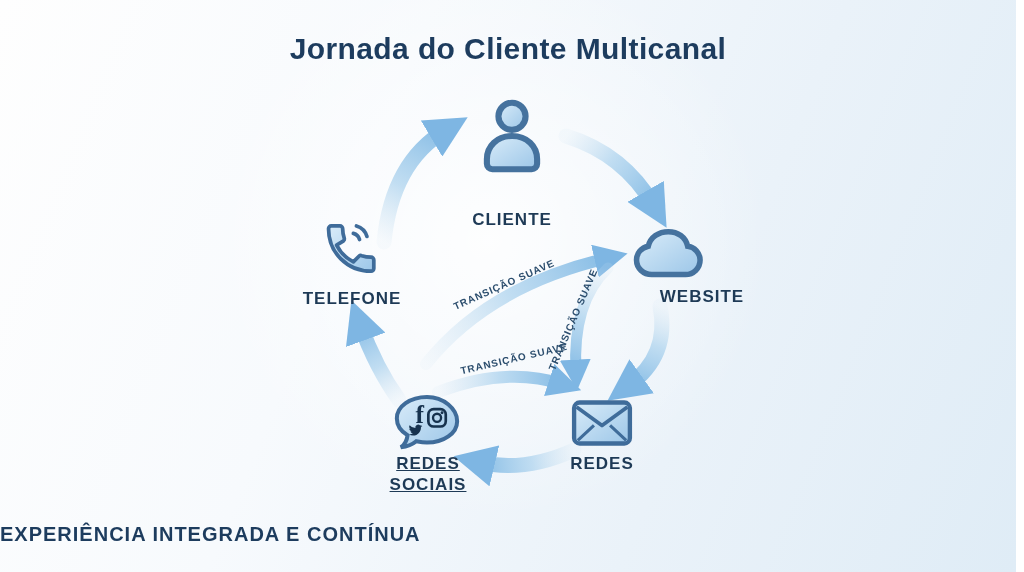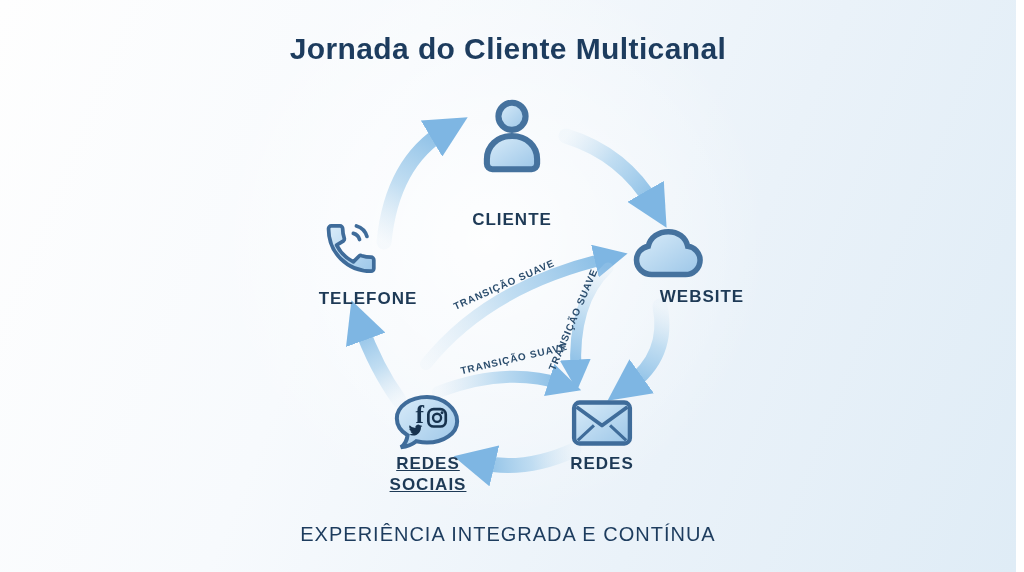--- a/index.html
+++ b/index.html
@@ -8,22 +8,22 @@
     font-family:"Liberation Sans", sans-serif;
     background:
       radial-gradient(circle at 48% 42%, rgba(255,255,255,.85) 0%, rgba(255,255,255,0) 45%),
       linear-gradient(112deg, #fefefe 0%, #f7fafd 35%, #eaf2f9 68%, #dfecf6 100%);
   }
   .title {
     position:absolute; top:32px; left:0; width:100%; text-align:center;
     font-size:30px; font-weight:800; color:#1d3c5e; letter-spacing:.4px;
   }
   .tagline {
-    position:absolute; top:523px; left:0; width:100%; text-align:center;
-    font-size:20px; font-weight:400; color:#1d3c5e; letter-spacing:1px;
+    position:absolute; top:523px; left:0; width:100%; text-align:left;
+    font-size:20px; font-weight:700; color:#1d3c5e; letter-spacing:1px;
   }
   .node-label {
     position:absolute; font-weight:800; color:#1e3a56; font-size:17px;
     letter-spacing:1px; text-align:center; line-height:21px;
   }
   .trans-label {
     position:absolute; font-size:10px; font-weight:700; color:#2c4e6e;
     letter-spacing:.9px; white-space:nowrap; transform-origin:center center;
   }
   .icon { position:absolute; }
@@ -138,21 +138,21 @@
   </div>
   <div class="node-label" style="left:388px; top:453px; width:80px;text-decoration:underline;">REDES SOCIAIS</div>
 
   <div class="icon" style="left:318px; top:216px;">
     <svg width="62" height="62" viewBox="0 0 100 100">
       <path d="M30 47 c6 12 15 21 27 27 l9 -9 c1.2 -1.2 3 -1.6 4.6 -1 4.8 1.6 9.8 2.4 15 2.4 2.4 0 4.4 2 4.4 4.4 v13.8 c0 2.4 -2 4.4 -4.4 4.4 C47 89 17 59 17 20.4 17 18 19 16 21.4 16 h14 c2.4 0 4.4 2 4.4 4.4 0 5.2 .8 10.2 2.4 15 .5 1.6 .2 3.4 -1 4.6 z" fill="url(#gIcon)" stroke="#3f6c9a" stroke-width="6" stroke-linejoin="round"></path>
       <path d="M62 16 a25 25 0 0 1 17 17" fill="none" stroke="#3f6c9a" stroke-width="6" stroke-linecap="round"></path>
       <path d="M57 28 a14 14 0 0 1 10 10" fill="none" stroke="#3f6c9a" stroke-width="6" stroke-linecap="round"></path>
     </svg>
   </div>
-  <div class="node-label" style="left:308px; top:288px; width:120px;">TELEFONE</div>
+  <div class="node-label" style="left:292px; top:288px; width:120px;">TELEFONE</div>
 
   <div class="trans-label" style="left:434px; top:279px; width:140px; text-align:center; transform:rotate(-24deg);">TRANSIÇÃO SUAVE</div>
   <div class="trans-label" style="left:503px; top:314px; width:140px; text-align:center; transform:rotate(-67deg);">TRANSIÇÃO SUAVE</div>
   <div class="trans-label" style="left:444px; top:353px; width:140px; text-align:center; transform:rotate(-13deg);">TRANSIÇÃO SUAVE</div>
 
   <div class="tagline">EXPERIÊNCIA INTEGRADA E CONTÍNUA</div>
 
 </div>
 
 </body></html>

